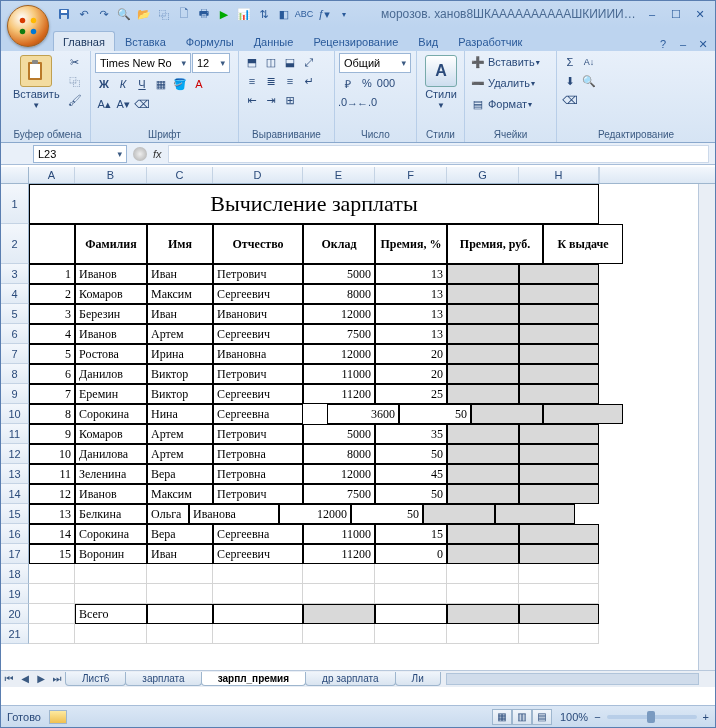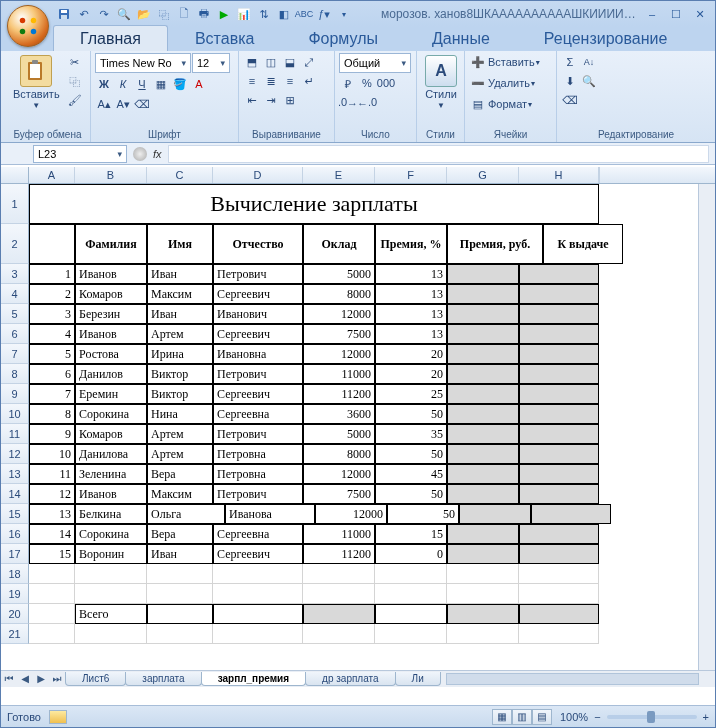--- a/index.html
+++ b/index.html
@@ -12,21 +12,21 @@
 .title-text { flex: 1; text-align: left; padding-left: 28px; white-space: nowrap; overflow: hidden; text-overflow: ellipsis; font-size: 12px; color: #4a6a92; }
 .win-controls { display: flex; gap: 2px; }
 .win-controls .wc { width: 22px; height: 18px; display: flex; align-items: center; justify-content: center; color: #2a5a9a; font-size: 11px; }
 
 
 .office-btn { width: 42px; height: 42px; border-radius: 50%; background: radial-gradient(circle at 35% 30%, #fff, #f7c77a 35%, #d66a1e 70%, #8a3a0a); position: absolute; left: 6px; top: 4px; z-index: 20; border: 1px solid #a06020; box-shadow: 0 1px 3px rgba(0,0,0,.35); display:flex; align-items:center; justify-content:center; }
 .office-btn svg { width: 22px; height: 22px; }
 
 
 .tabs { height: 24px; background: linear-gradient(#bdd4ef,#bdd4ef); display: flex; align-items: flex-end; padding-left: 52px; }
-.tab { padding: 4px 26px 3px; font-size: 16px; color: #2a5a9a; border: 1px solid transparent; border-bottom: none; cursor: default; }
+.tab { padding: 4px 9px 3px; font-size: 11px; color: #2a5a9a; border: 1px solid transparent; border-bottom: none; cursor: default; }
 .tab.active { background: #dfe9f5; border-color: #9cb8da; border-radius: 3px 3px 0 0; color: #18335a; }
 .tabs .rbtns { margin-left: auto; display: flex; gap: 4px; padding-right: 4px; }
 .tabs .rbtns span { font-size: 11px; width: 16px; text-align: center; color: #2a5a9a; }
 
 
 .ribbon { height: 92px; background: linear-gradient(#e8f0fa,#d6e4f4); border-bottom: 1px solid #8aa8cc; display: flex; align-items: stretch; padding-left: 4px; }
 .group { border-right: 1px solid #b8cee8; display: flex; flex-direction: column; padding: 2px 4px 0; position: relative; }
 .group-label { font-size: 10px; color: #3b5a82; text-align: center; padding: 1px 0 2px; }
 .group-body { flex: 1; display: flex; align-items: flex-start; gap: 2px; }
 .big-btn { display: flex; flex-direction: column; align-items: center; padding: 2px 4px; gap: 1px; font-size: 11px; color: #2a4a7a; }
@@ -403,21 +403,21 @@
         <div class="cell data right" style="width: 72px;">25</div>
         <div class="cell data shaded" style="width: 72px;"></div>
         <div class="cell data shaded" style="width: 80px;"></div>
       </div>
       <div class="gridrow ">
         <div class="rh">10</div>
         <div class="cell data right" style="width: 46px;">8</div>
         <div class="cell data" style="width: 72px;">Сорокина</div>
         <div class="cell data" style="width: 66px;">Нина</div>
         <div class="cell data" style="width: 90px;">Сергеевна</div>
-        <div class="cell data right" style="width: 72px;">3600</div>
+        <div class="cell data right" style="width: 72px; margin-left: 24px;">3600</div>
         <div class="cell data right" style="width: 72px;">50</div>
         <div class="cell data shaded" style="width: 72px;"></div>
         <div class="cell data shaded" style="width: 80px;"></div>
       </div>
       <div class="gridrow ">
         <div class="rh">11</div>
         <div class="cell data right" style="width: 46px;">9</div>
         <div class="cell data" style="width: 72px;">Комаров</div>
         <div class="cell data" style="width: 66px;">Артем</div>
         <div class="cell data" style="width: 90px;">Петрович</div>
@@ -456,21 +456,21 @@
         <div class="cell data" style="width: 90px;">Петрович</div>
         <div class="cell data right" style="width: 72px;">7500</div>
         <div class="cell data right" style="width: 72px;">50</div>
         <div class="cell data shaded" style="width: 72px;"></div>
         <div class="cell data shaded" style="width: 80px;"></div>
       </div>
       <div class="gridrow ">
         <div class="rh">15</div>
         <div class="cell data right" style="width: 46px;">13</div>
         <div class="cell data" style="width: 72px;">Белкина</div>
-        <div class="cell data" style="width: 78px;">Ольга</div>
+        <div class="cell data" style="width: 42px;">Ольга</div>
         <div class="cell data" style="width: 90px;">Иванова</div>
         <div class="cell data right" style="width: 72px;">12000</div>
         <div class="cell data right" style="width: 72px;">50</div>
         <div class="cell data shaded" style="width: 72px;"></div>
         <div class="cell data shaded" style="width: 80px;"></div>
       </div>
       <div class="gridrow ">
         <div class="rh">16</div>
         <div class="cell data right" style="width: 46px;">14</div>
         <div class="cell data" style="width: 72px;">Сорокина</div>

